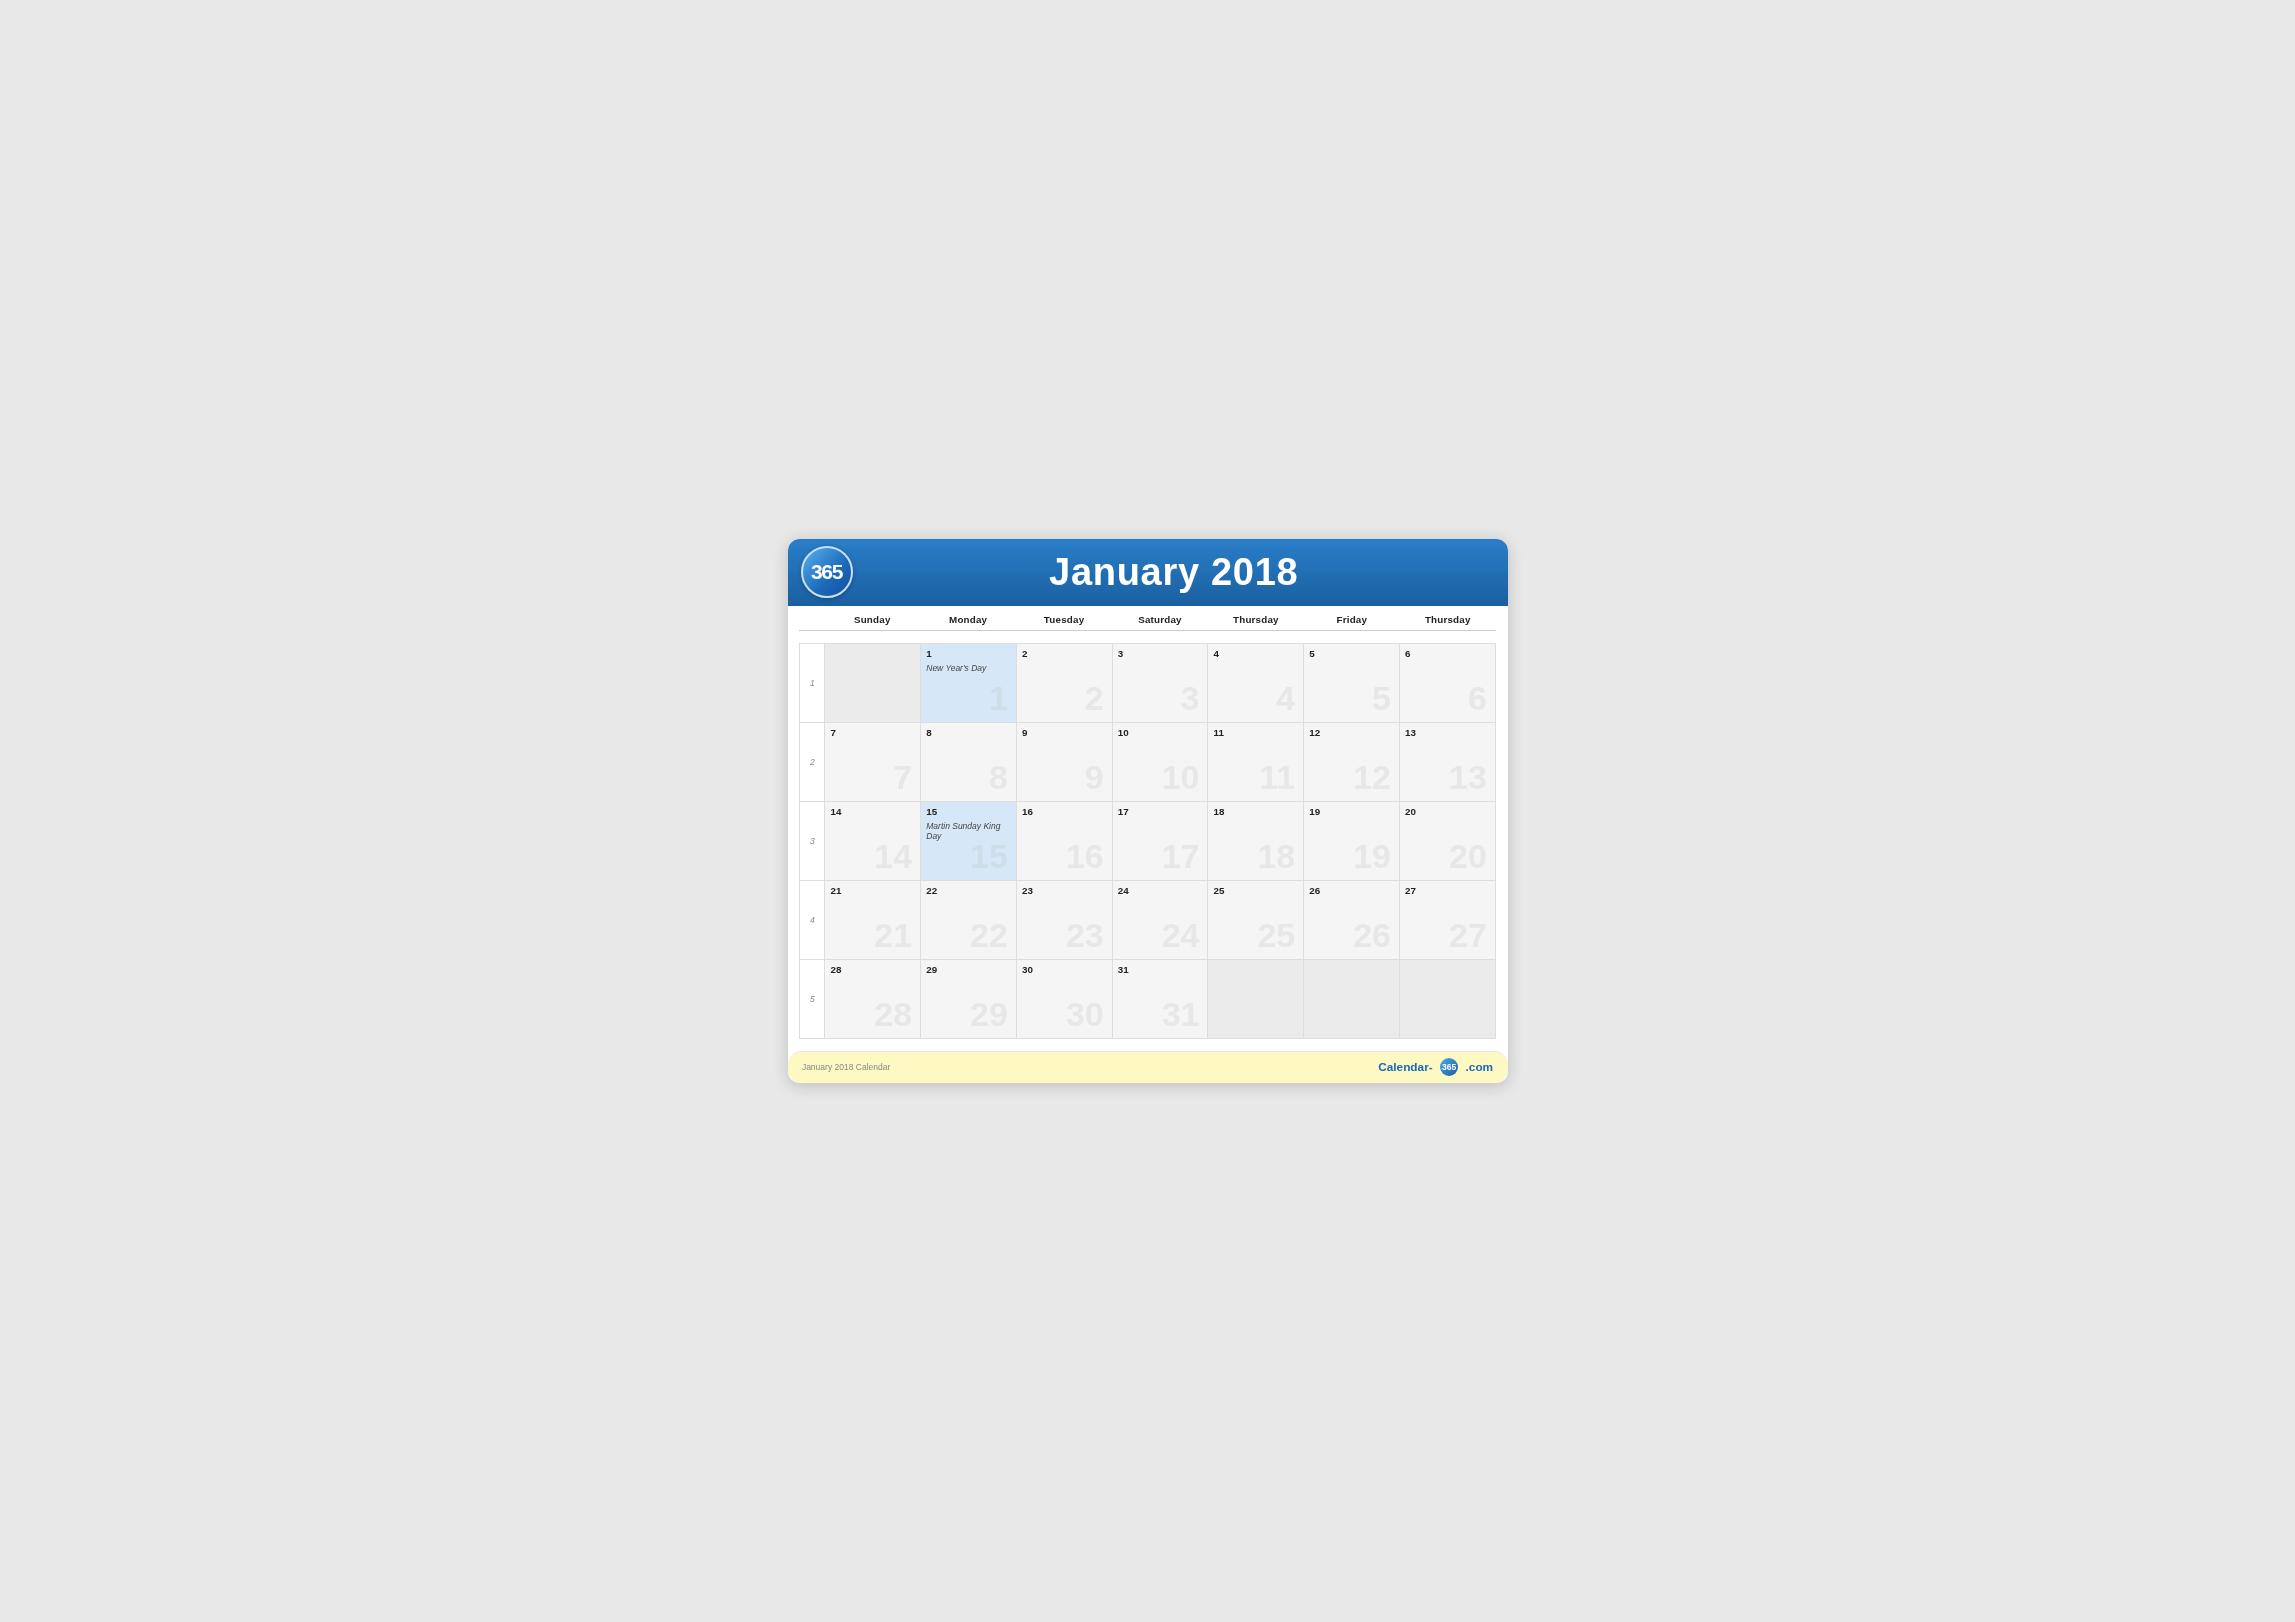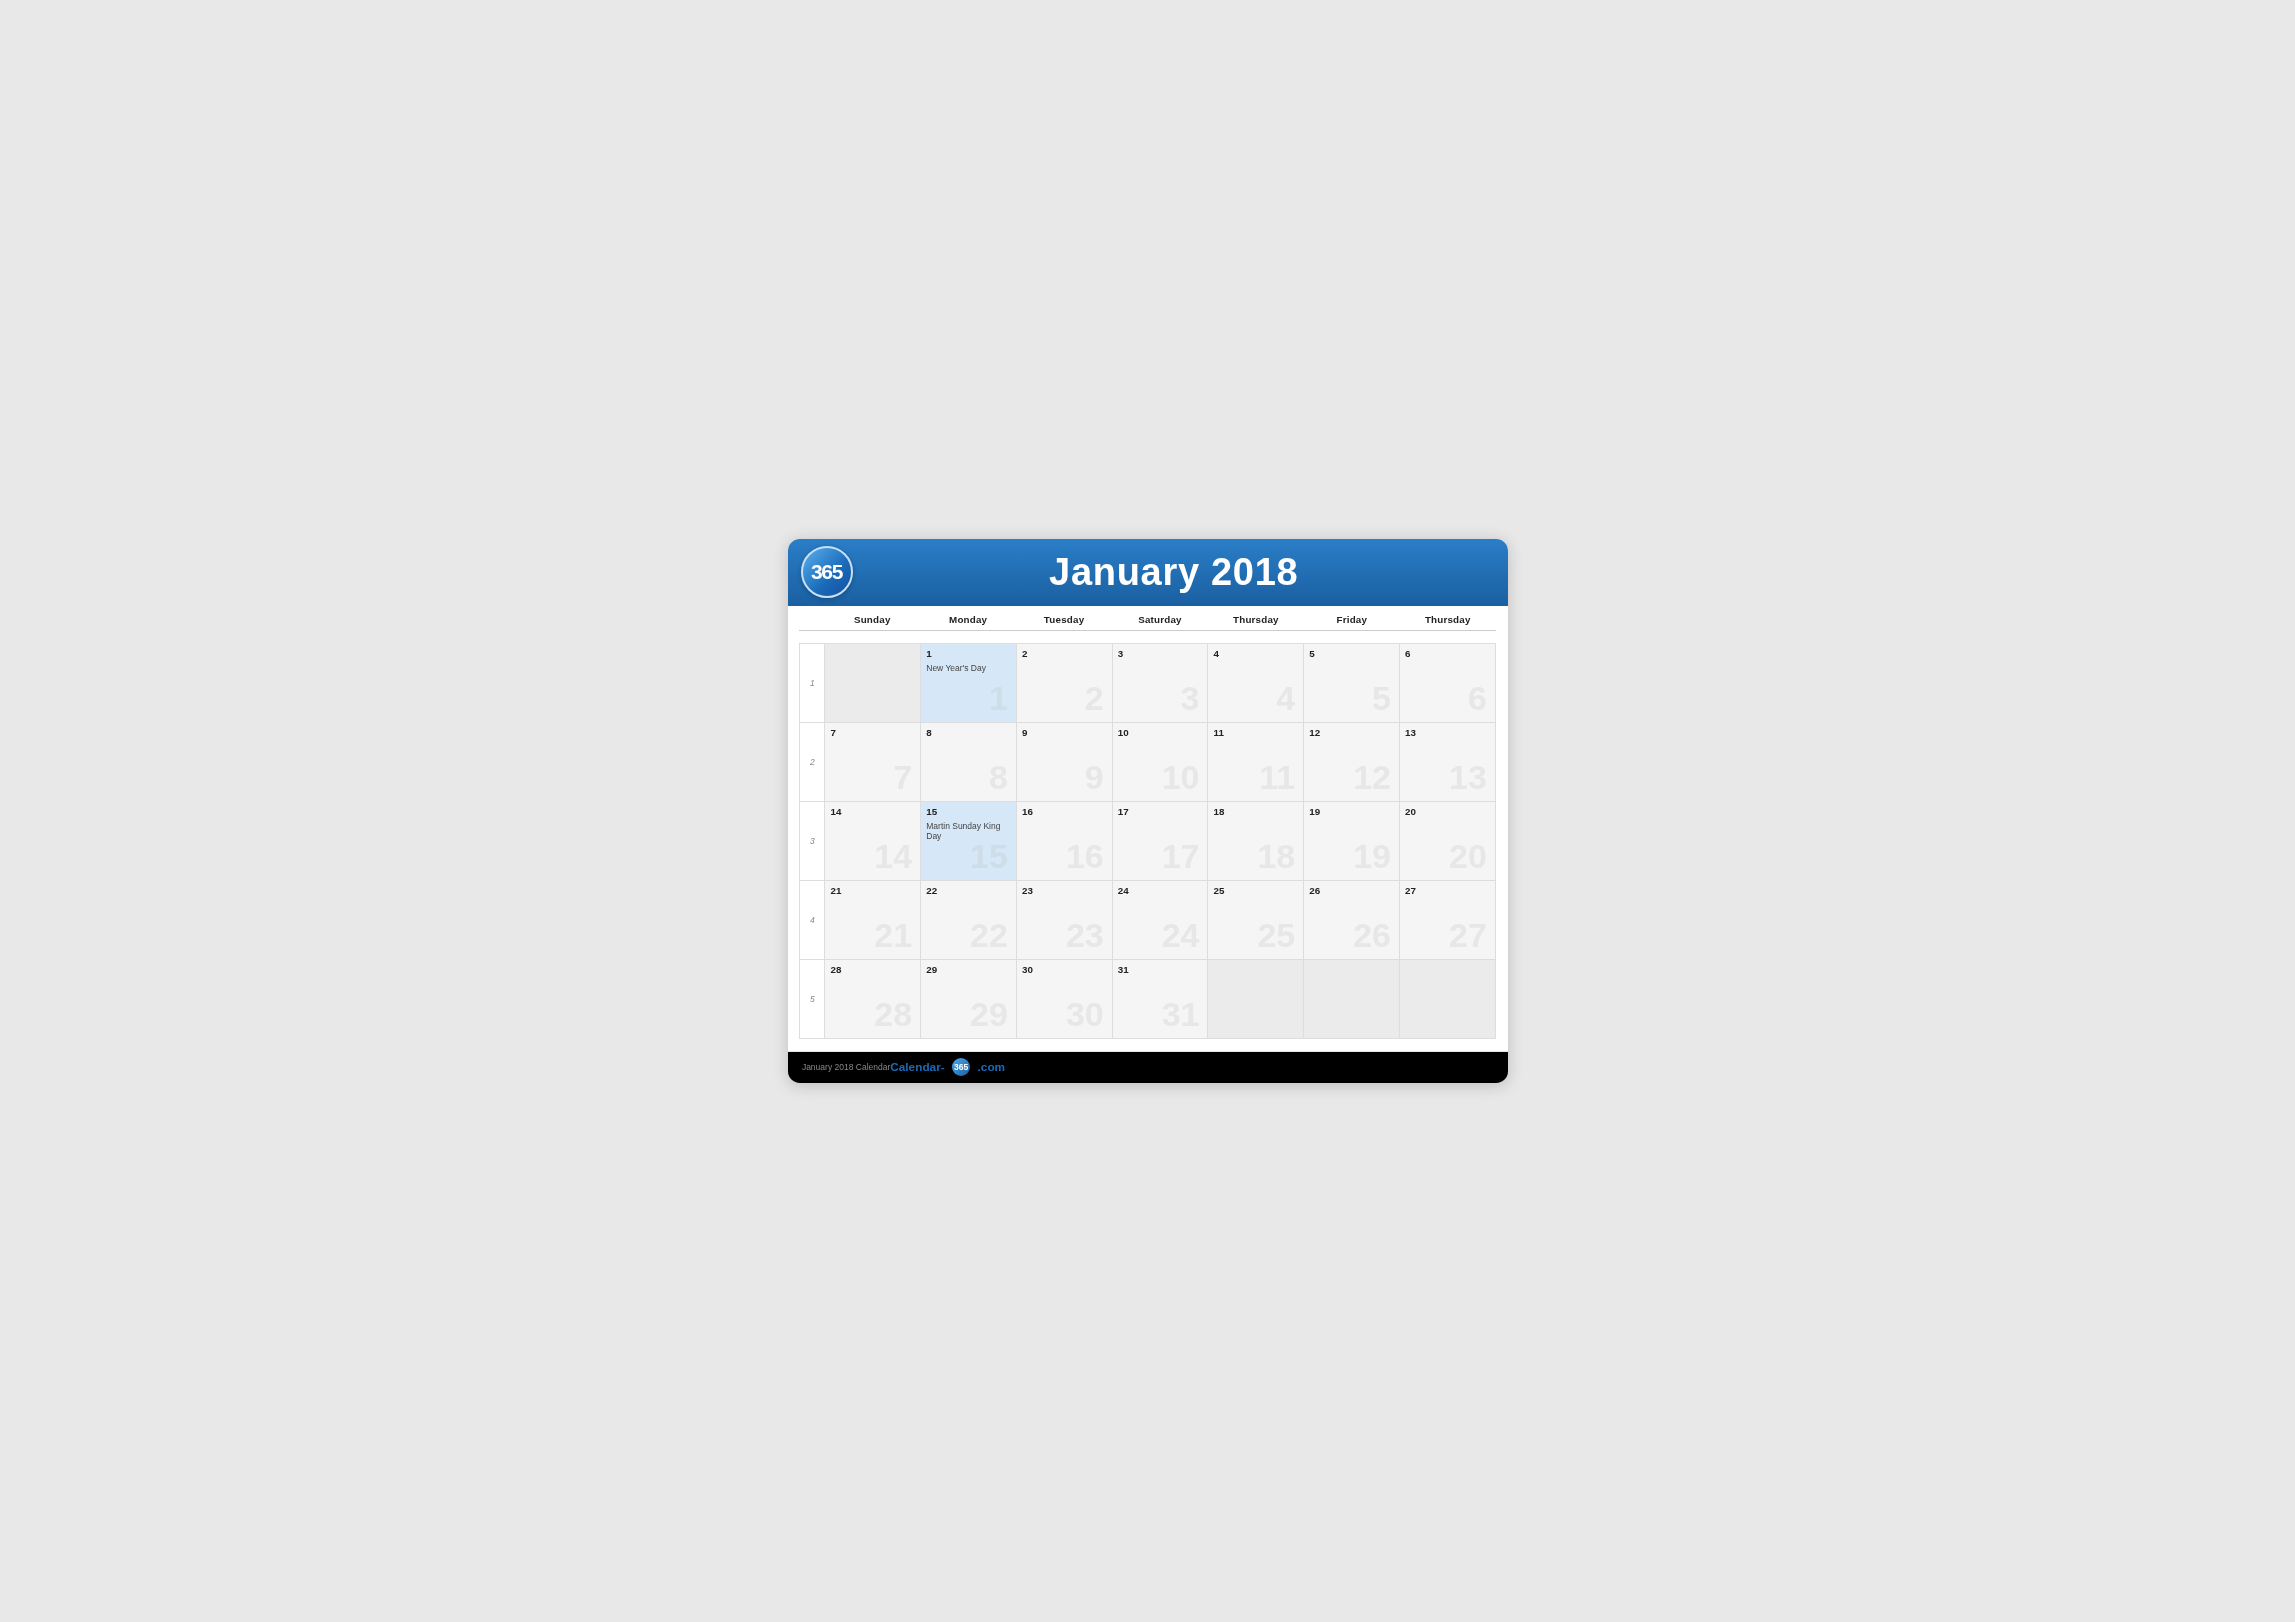--- a/index.html
+++ b/index.html
@@ -140,20 +140,21 @@
     .cell-date {
       font-size: 9.8px;
       font-weight: 600;
       color: #222;
       display: block;
       margin-bottom: 1.3px;
     }
 
     .cell-event {
       font-size: 8.5px;
+      font-style: italic;
       color: #444;
       margin-top: 3.9px;
       display: block;
     }
 
     
     .cell-watermark {
       position: absolute;
       bottom: 6.5px;
       right: 7.9px;
@@ -162,23 +163,25 @@
       color: rgba(180,180,180,0.22);
       line-height: 1;
       pointer-events: none;
       user-select: none;
     }
 
     
     .calendar-footer {
       display: flex;
       align-items: center;
+      justify-content: space-between;
       padding: 6.5px 14.4px 6.5px 14.4px;
-      background: #000000;
+      background: #fef9c3;
       border-top: 0.7px solid #e5e5e5;
+      border-radius: 14px;
     }
 
     .footer-label {
       font-size: 8.5px;
       color: #888;
     }
 
     .footer-brand {
       display: flex;
       align-items: center;

